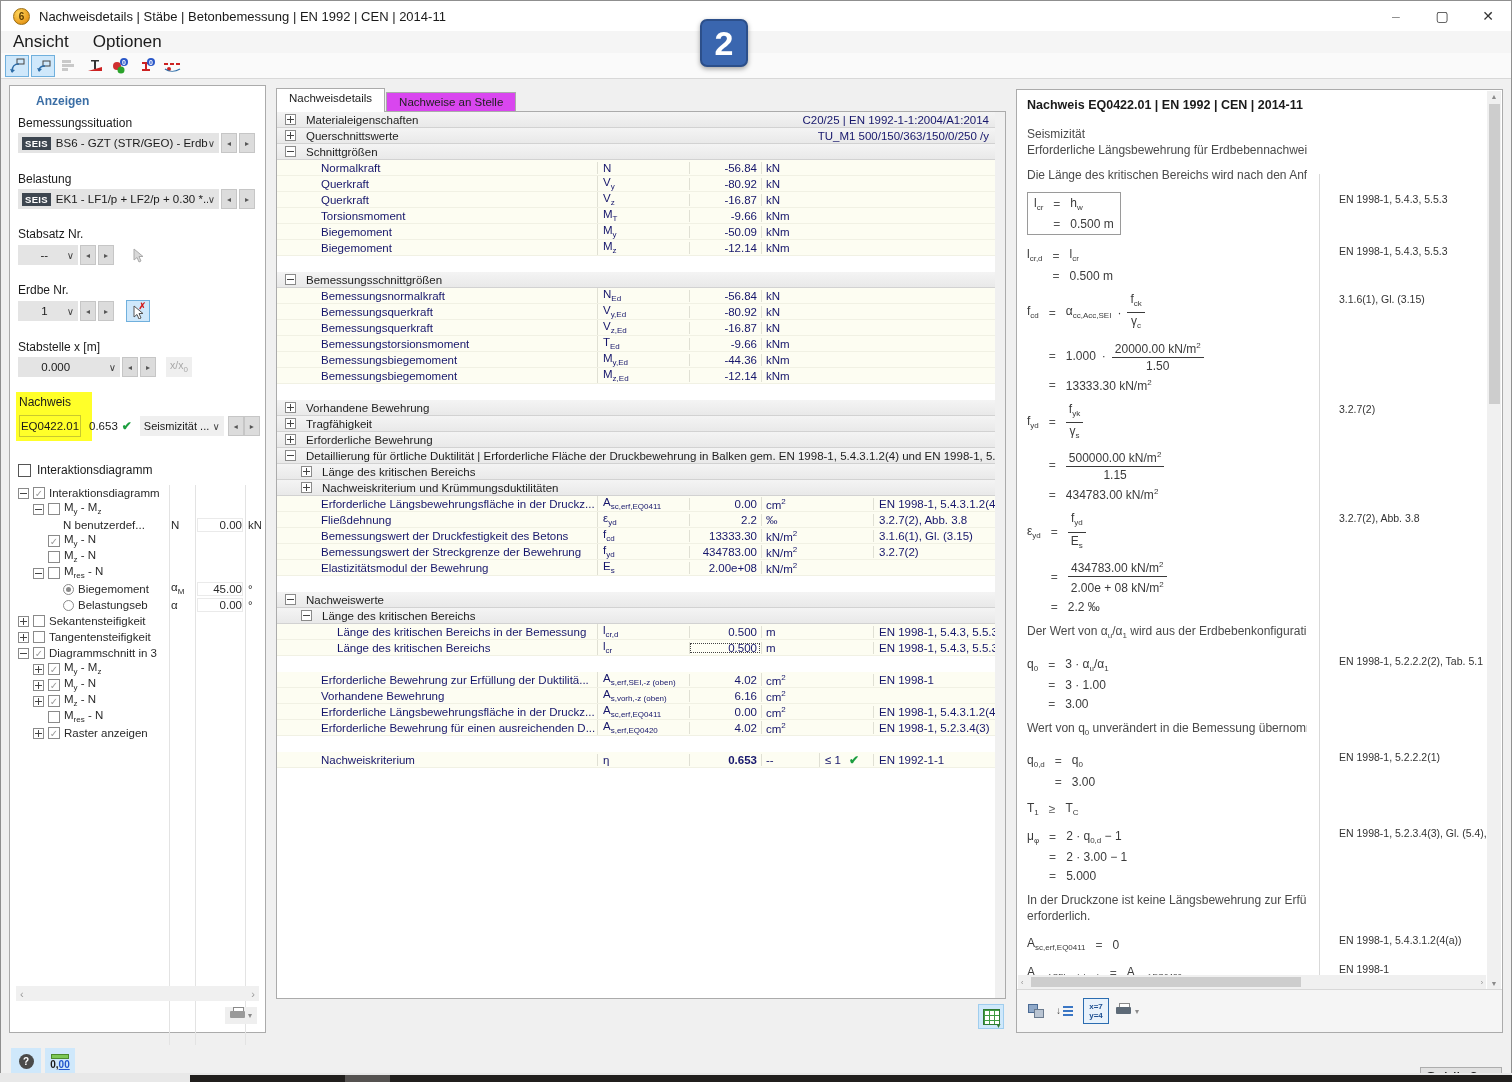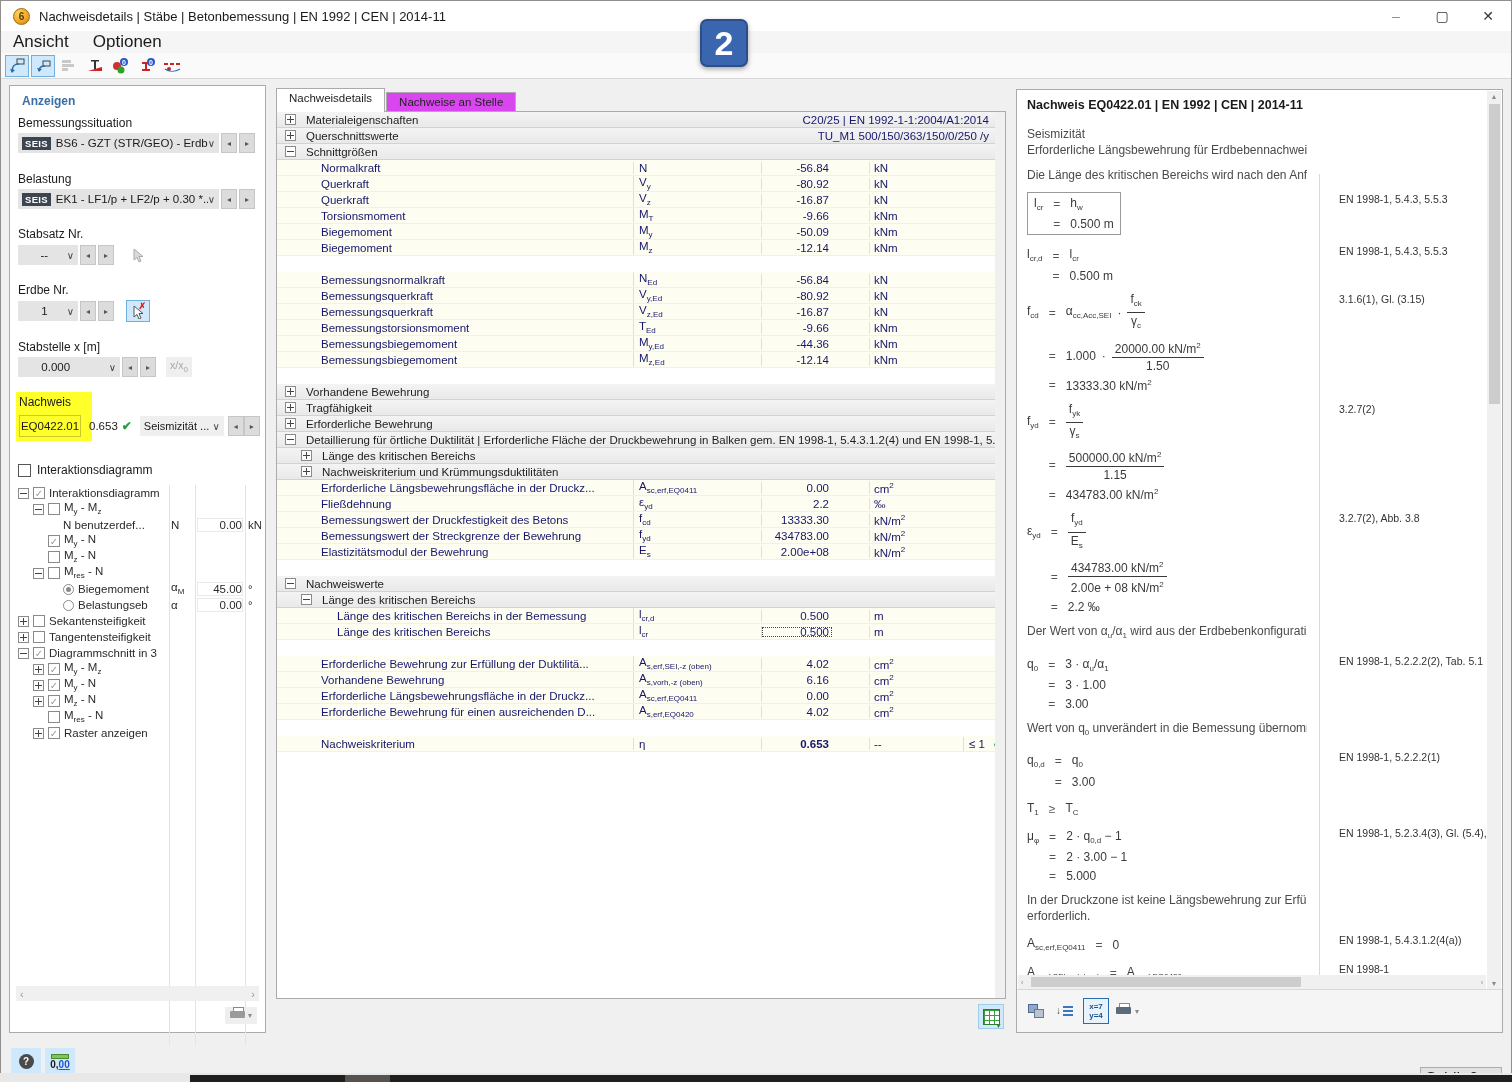--- a/index.html
+++ b/index.html
@@ -99,21 +99,21 @@
               border:1px solid #ababab;box-sizing:border-box;overflow:hidden;}
   .tbl{position:absolute;left:0;top:0;right:10px;}
   .trow{height:16px;display:flex;align-items:center;font-size:11.5px;color:#16166b;
         box-sizing:border-box;white-space:nowrap;}
   .trow.sec{background:linear-gradient(#f4f4f4,#e9e9e9);border-bottom:1px solid #d2d2d2;
             color:#1d1d1d;}
   .trow.sec .exp{margin-left:8px;}
   .trow.sec.sub .exp{margin-left:24px;}
   .sec-label{margin-left:6px;overflow:hidden;}
   .sec-right{margin-left:auto;padding-right:6px;color:#16166b;}
-  .trow.d{background:#fdfdf2;border-bottom:1px solid #f1f1e4;gap:36px;}
+  .trow.d{background:#fdfdf2;border-bottom:1px solid #f1f1e4;}
   .c-desc{flex:0 0 320px;overflow:hidden;box-sizing:border-box;}
   .c-sym{flex:0 0 92px;border-left:1px solid #e0e0d4;padding-left:5px;box-sizing:border-box;overflow:hidden;}
   .c-val{flex:0 0 72px;border-left:1px solid #e0e0d4;text-align:right;padding-right:4px;box-sizing:border-box;}
   .c-unit{flex:0 0 58px;border-left:1px solid #e0e0d4;padding-left:4px;box-sizing:border-box;overflow:hidden;}
   .c-ext{flex:0 0 54px;border-left:1px solid #e0e0d4;padding-left:5px;box-sizing:border-box;display:flex;gap:8px;align-items:center;}
   .c-ref{flex:1 1 auto;border-left:1px solid #e0e0d4;padding-left:5px;box-sizing:border-box;overflow:hidden;}
   .c-val.focus{outline:1px dotted #444;outline-offset:-2px;background:#fffff6;}
   .tspacer{background:#fff;}
   sub{font-size:8px;} sup{font-size:8px;}
   .vscroll{position:absolute;top:0;bottom:0;right:0;width:10px;background:#f0f0f0;}
@@ -250,21 +250,21 @@
           <line x1="1" y1="5" x2="18" y2="5" stroke="#c22" stroke-width="2" stroke-dasharray="4 2"></line>
           <circle cx="6" cy="10" r="2" fill="#c22"></circle>
           <path d="M2 10 C6 13 12 13 17 10" fill="none" stroke="#2d6da8" stroke-width="1.2"></path>
         </svg>
     </div>
   </div>
 
   <div class="step-badge">2</div>
 
   <div class="left-panel">
-    <div class="lp-abs lp-header" style="left:12px;top:8px">Anzeigen</div>
+    <div class="lp-abs lp-header" style="left:26px;top:8px">Anzeigen</div>
 
     <div class="lp-abs lbl" style="left:8px;top:30px">Bemessungssituation</div>
     <div class="lp-abs" style="left:8px;top:47px;display:flex;gap:2px">
       <div class="combo" style="width:201px">
         <span class="seis-badge">SEIS</span>
         <span style="white-space:nowrap;overflow:hidden">BS6 - GZT (STR/GEO) - Erdbe...</span>
         <span class="chev">∨</span>
       </div>
       <div class="spin">◂</div>
       <div class="spin">▸</div>
@@ -527,20 +527,24 @@
           </div>
           <div class="trow d">
             <div class="c-desc" style="padding-left:44px">Biegemoment</div>
             <div class="c-sym">M<sub>z</sub></div>
             <div class="c-val">-12.14</div>
             <div class="c-unit">kNm</div>
             <div class="c-ext"></div>
             <div class="c-ref"></div>
           </div>
           <div class="tspacer" style="height: 16px;"></div>
+          <div class="trow sec">
+            <span class="exp minus"></span>
+            <span class="sec-label">Bemessungsschnittgrößen</span>
+          </div>
           <div class="trow d">
             <div class="c-desc" style="padding-left:44px">Bemessungsnormalkraft</div>
             <div class="c-sym">N<sub>Ed</sub></div>
             <div class="c-val">-56.84</div>
             <div class="c-unit">kN</div>
             <div class="c-ext"></div>
             <div class="c-ref"></div>
           </div>
           <div class="trow d">
             <div class="c-desc" style="padding-left:44px">Bemessungsquerkraft</div>

